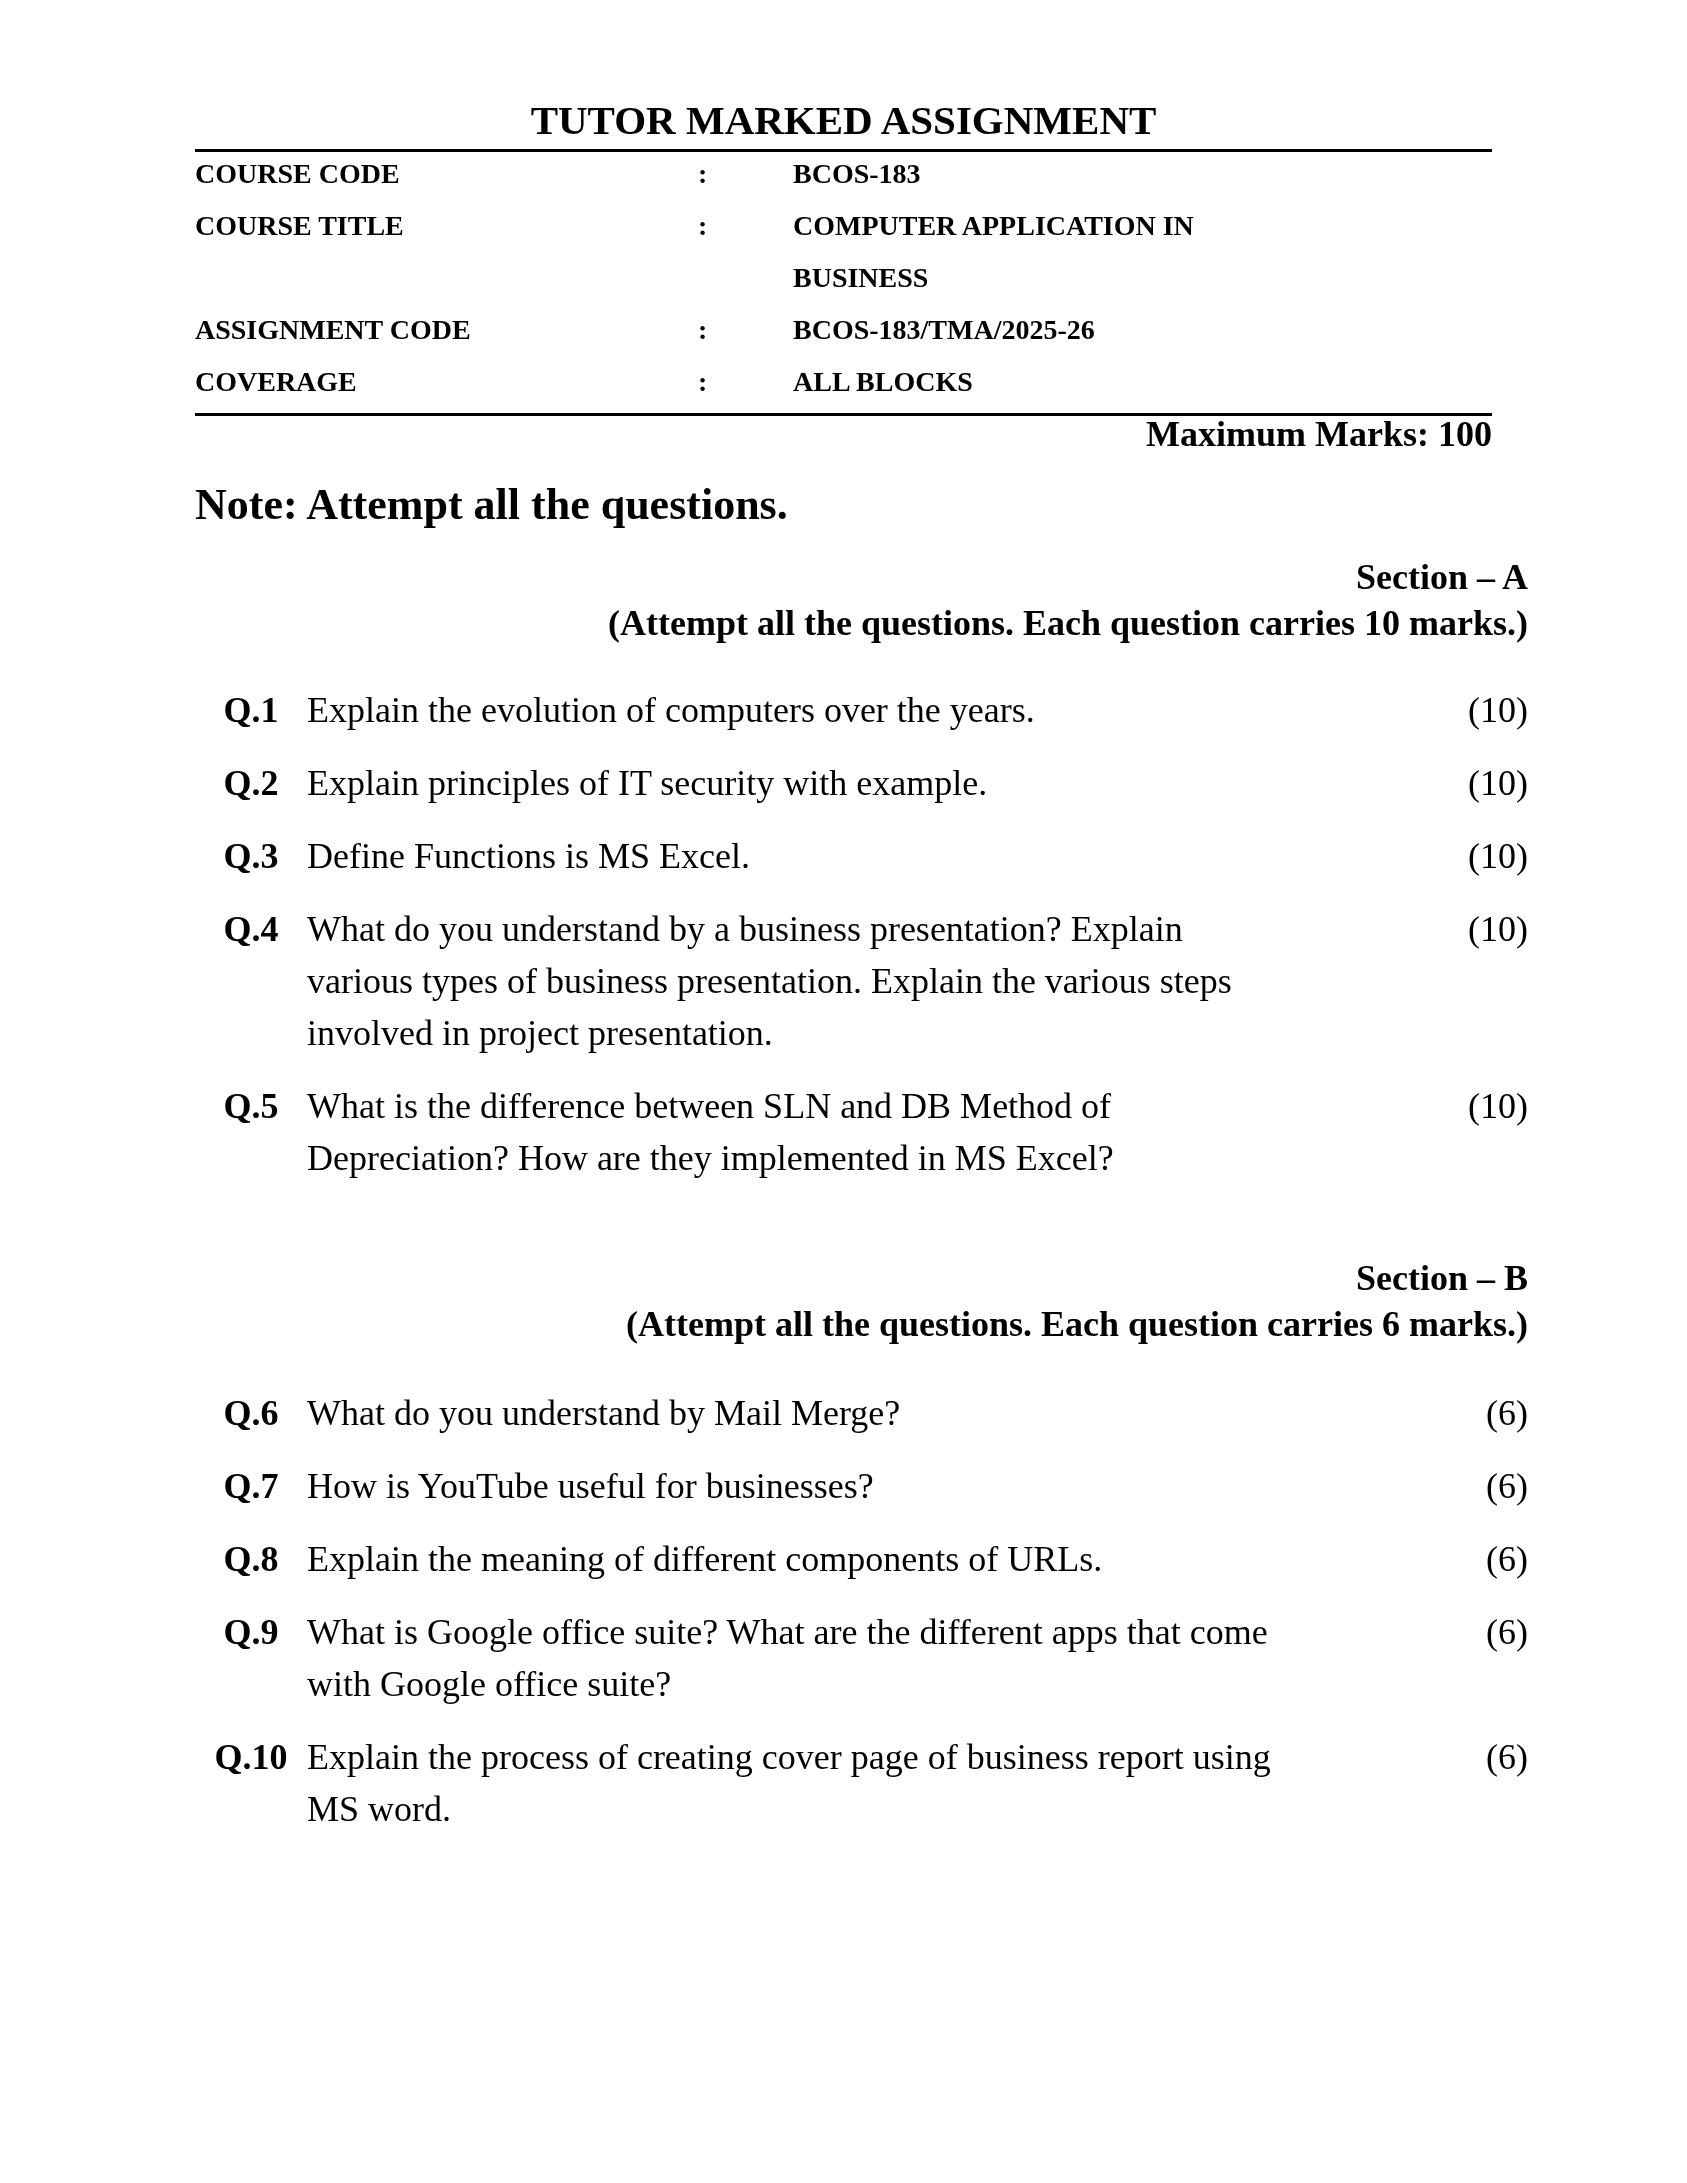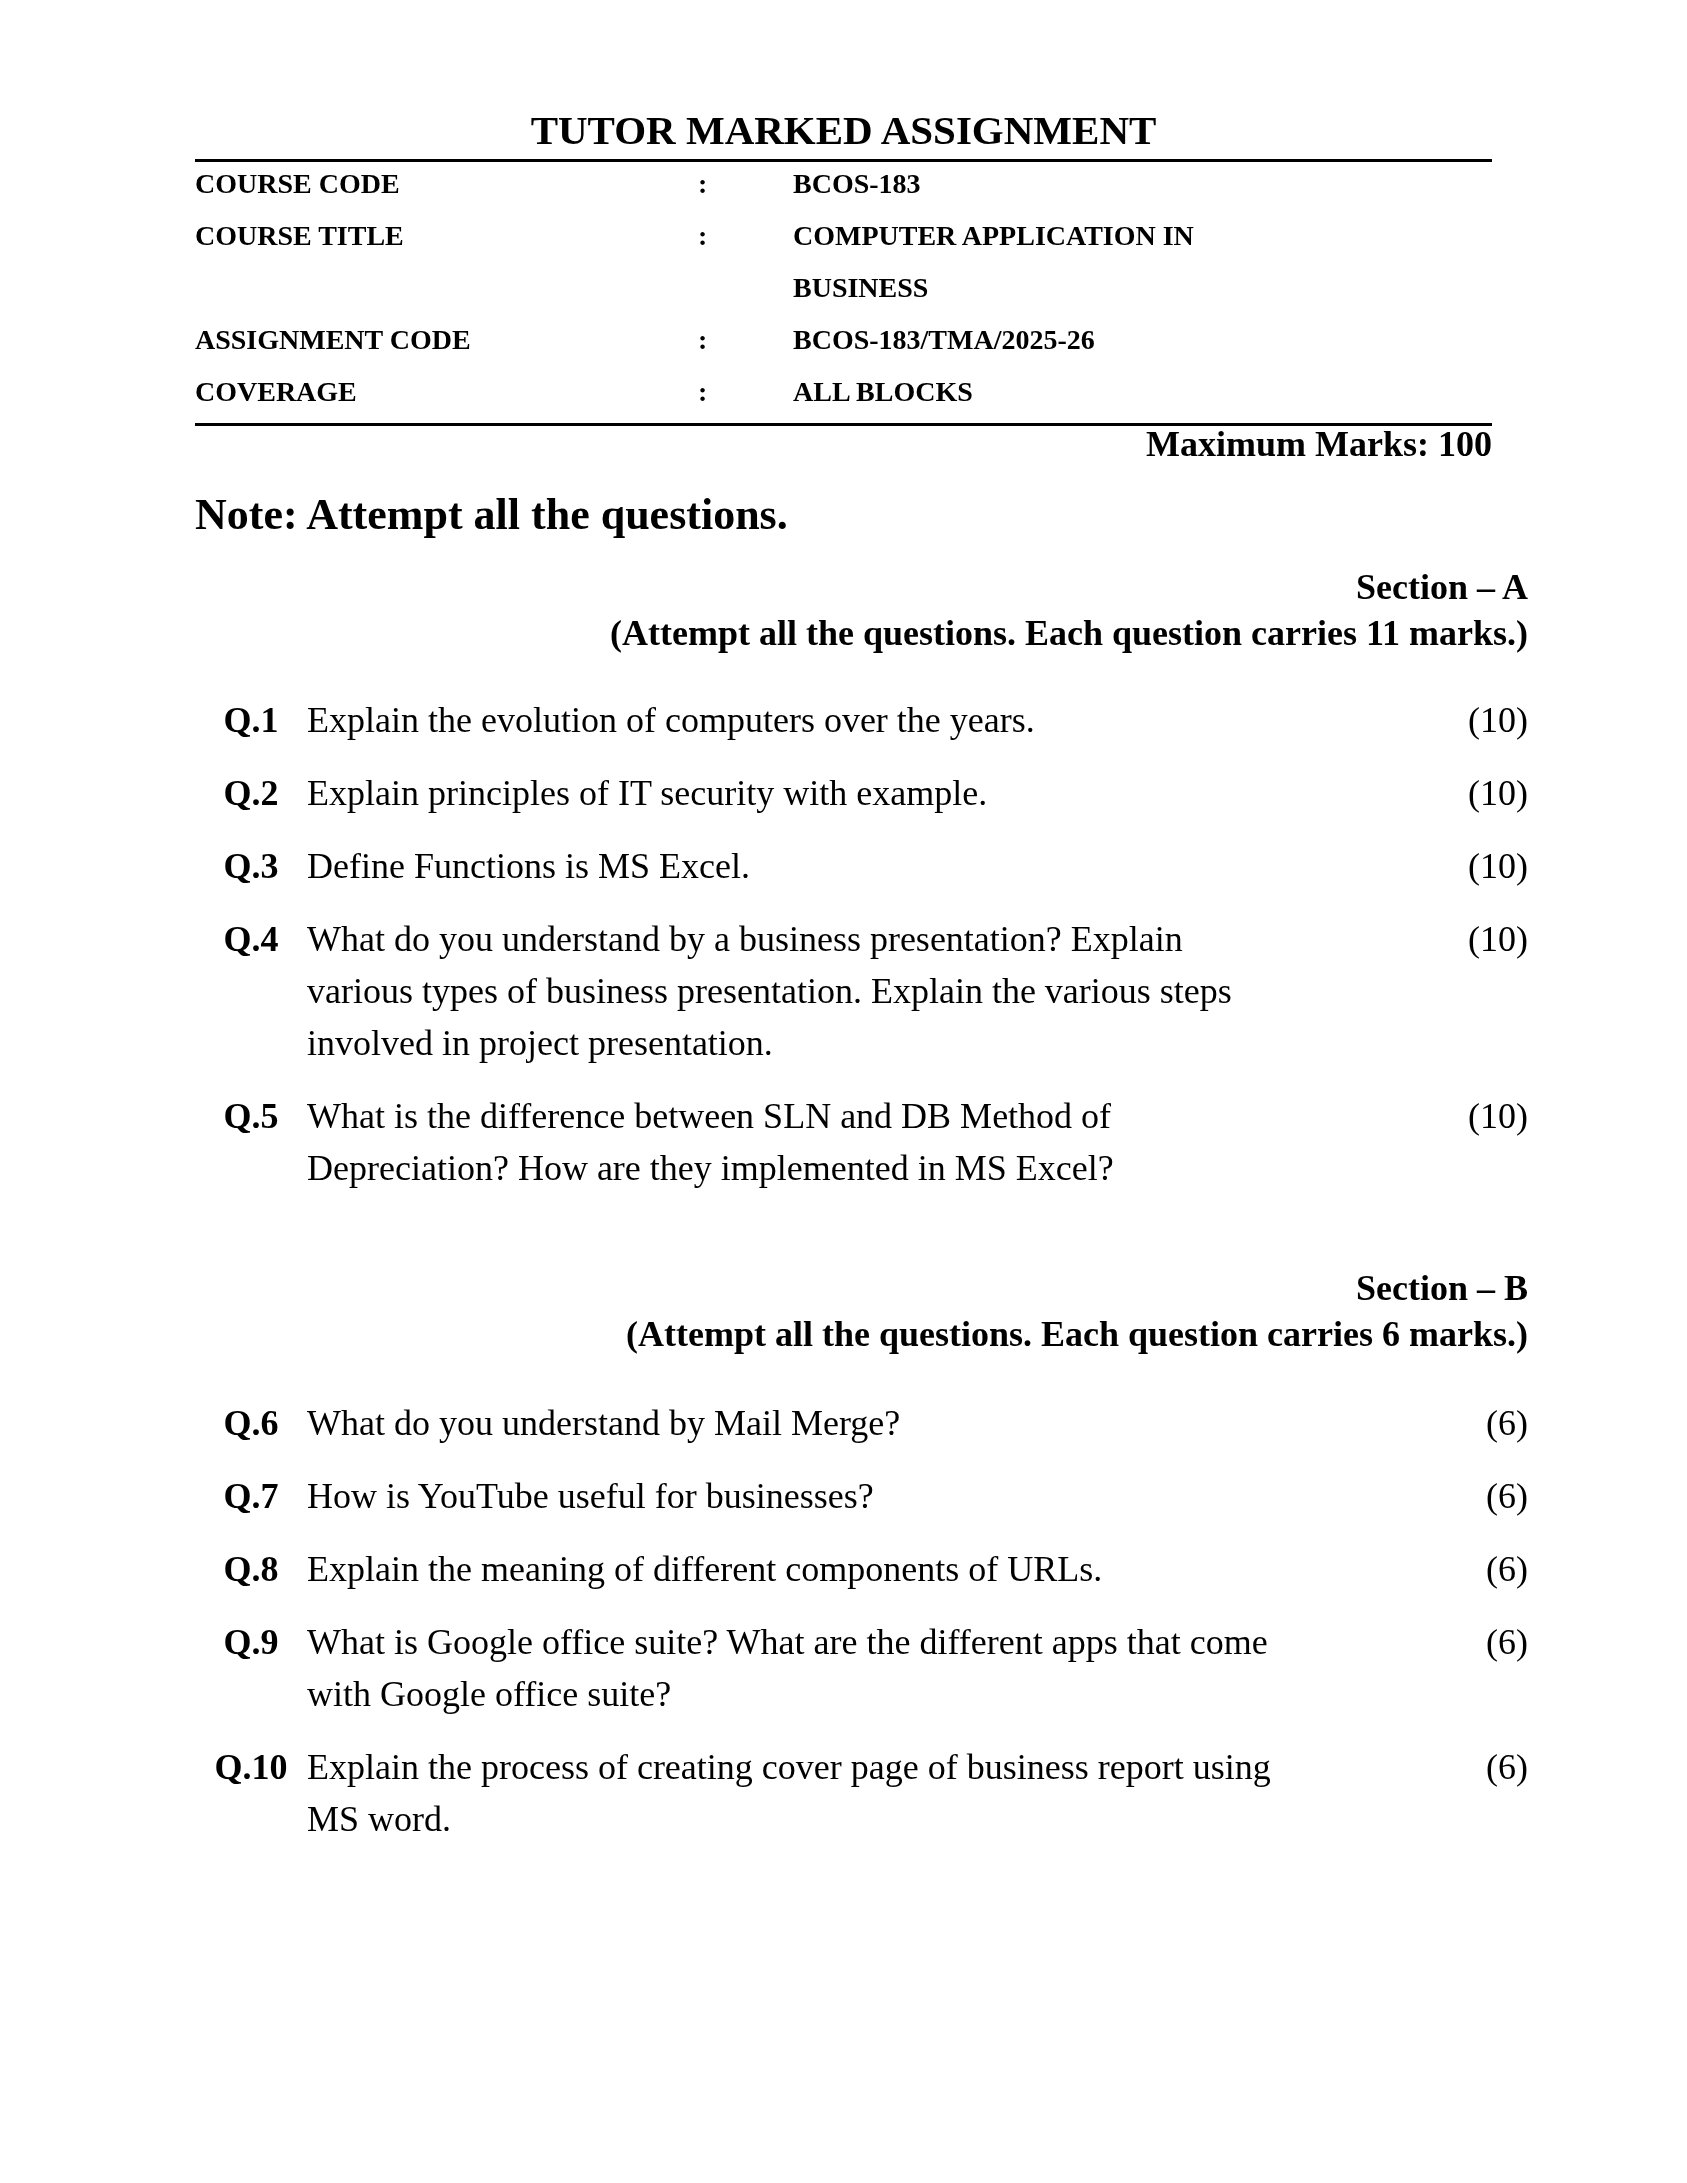--- a/index.html
+++ b/index.html
@@ -8,21 +8,21 @@
     width: 1687px;
     height: 2183px;
     background: #ffffff;
     color: #000000;
     font-family: "Liberation Serif", "DejaVu Serif", serif;
     overflow: hidden;
   }
   .content {
     position: absolute;
     left: 195px;
-    top: 107px;
+    top: 97px;
     width: 1333px;
   }
   .doc-title {
     width: 1297px;
     text-align: center;
     font-size: 41px;
     font-weight: bold;
     line-height: 46px;
     white-space: pre;
   }
@@ -118,21 +118,21 @@
       </div>
     </div>
 
     <div class="rule rule-bottom"></div>
 
     <div class="max-marks">Maximum Marks: 100</div>
 
     <div class="note">Note: Attempt all the questions.</div>
 
     <div class="section-heading section-a-heading">Section – A</div>
-    <div class="section-heading">(Attempt all the questions. Each question carries 11 marks.)</div>
+    <div class="section-heading">(Attempt all the questions. Each question carries 10 marks.)</div>
 
     <div class="question-list-a">
       <div class="question-row">
         <span class="q-number">Q.1</span>
         <span class="q-text">Explain the evolution of computers over the years.</span>
         <span class="q-marks">(10)</span>
       </div>
       <div class="question-row">
         <span class="q-number">Q.2</span>
         <span class="q-text">Explain principles of IT security with example.</span>

